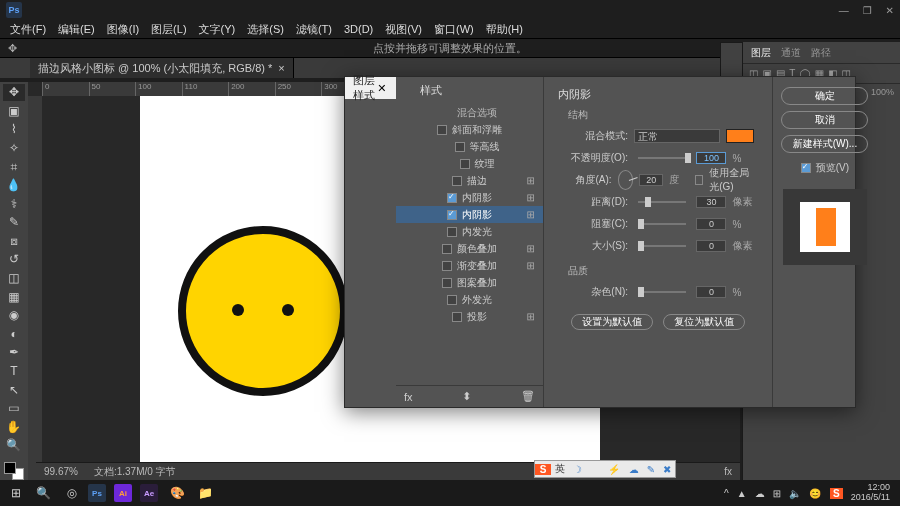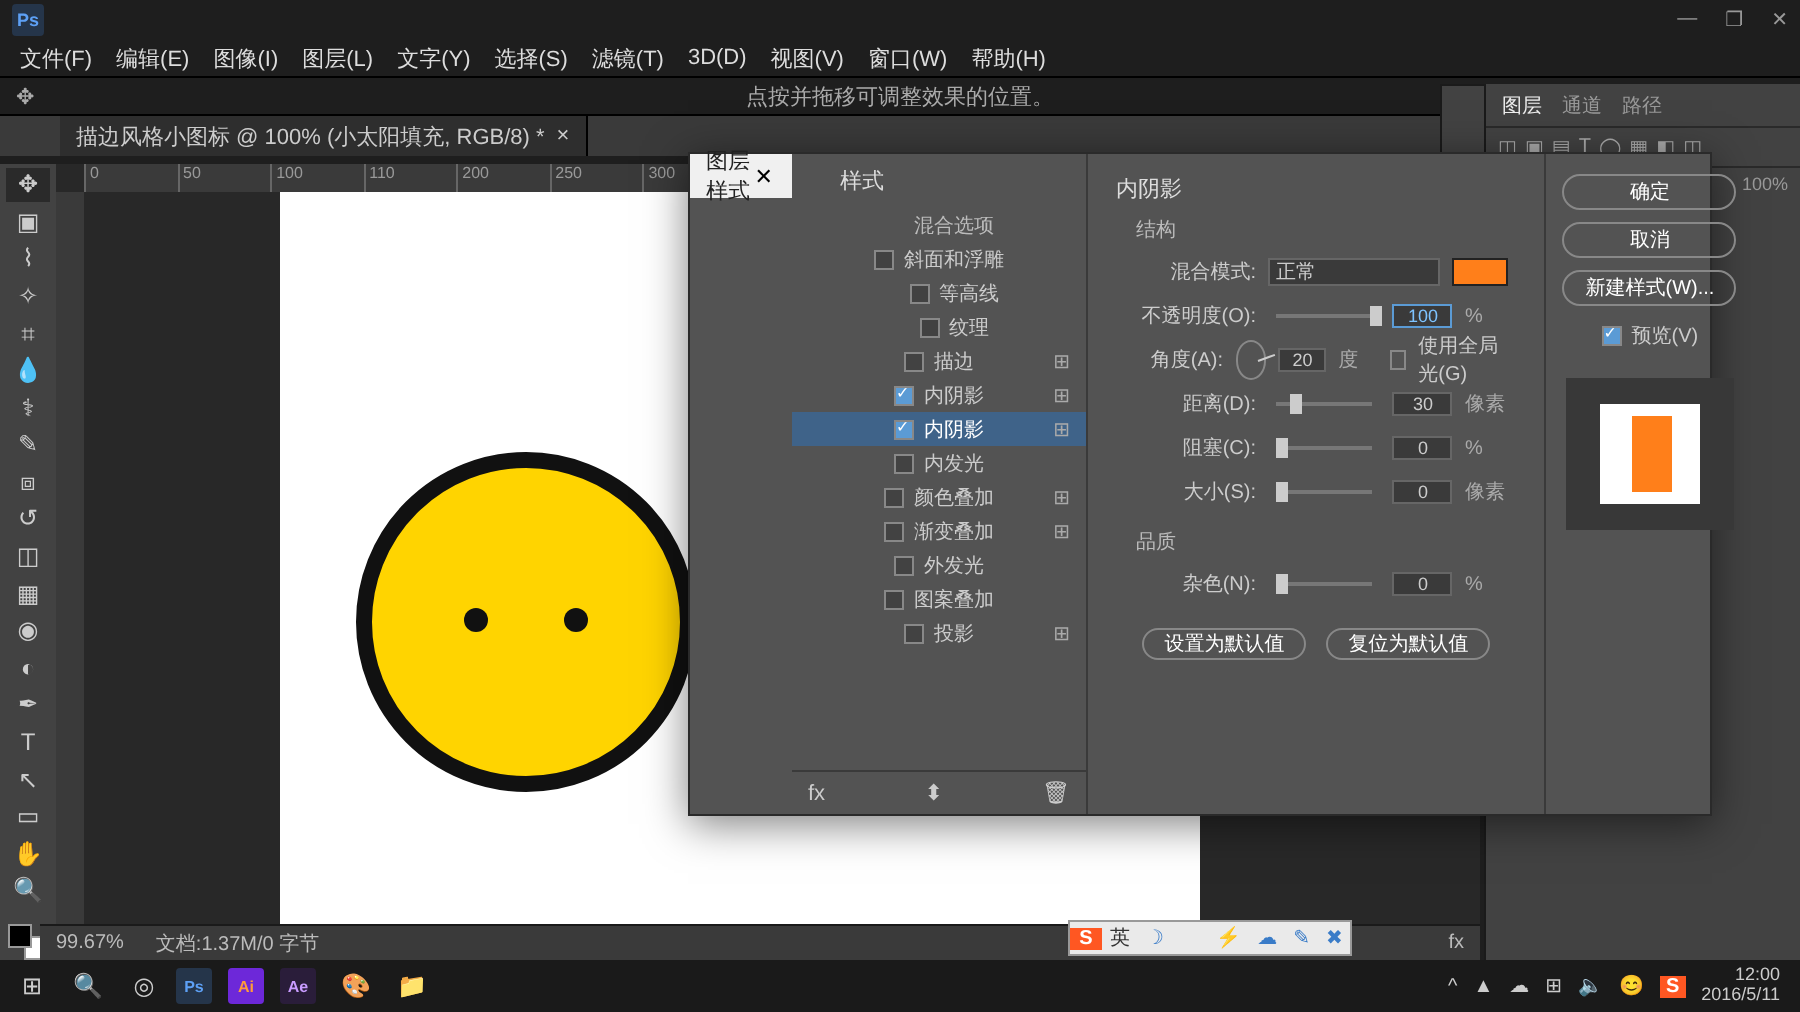--- a/index.html
+++ b/index.html
@@ -28,21 +28,21 @@
 .tool.sel { background: #2a2a2a; }
 .colorsw { width: 20px; height: 20px; margin-top: 6px; position: relative;}
 .colorsw .fg { position: absolute; width: 12px; height: 12px; background: #000; border: 1px solid #999; left: 0; top: 0;}
 .colorsw .bg { position: absolute; width: 12px; height: 12px; background: #fff; border: 1px solid #999; right: 0; bottom: 0;}
 .rightpanel { position: absolute; right: 0; top: 42px; width: 158px; bottom: 26px; background: #424242; border-left: 1px solid #1a1a1a;}
 .rp-strip { position: absolute; right: 158px; top: 42px; width: 22px; height: 60px; background: #424242; border-left: 1px solid #1a1a1a; border-top:1px solid #1a1a1a;}
 .rp-tabs { height: 22px; display: flex; gap: 10px; padding: 0 8px; align-items: center; font-size: 10px; color: #999; border-bottom: 1px solid #2a2a2a;}
 .rp-tabs .act { color: #eee; font-family: Liberation Mono, monospace; }
 .rp-iconrow { height: 20px; display: flex; gap: 4px; padding: 2px 6px; align-items: center; color: #aaa; font-size: 10px; border-bottom: 1px solid #2a2a2a;}
 .rp-opacity { padding: 3px 6px; display: flex; justify-content: space-between; font-size: 9px; color: #999;}
-.docstatus { position: absolute; bottom: 26px; left: 20px; height: 18px; background: #3a3a3a; display: flex; align-items: center; font-size: 10px; padding: 0 8px; gap: 16px; right: 160px; border-top: 1px solid #1a1a1a; color: #bbb;}
+.docstatus { position: absolute; bottom: 26px; left: 36px; height: 18px; background: #3a3a3a; display: flex; align-items: center; font-size: 10px; padding: 0 8px; gap: 16px; right: 160px; border-top: 1px solid #1a1a1a; color: #bbb;}
 .taskbar { position: absolute; bottom: 0; left: 0; right: 0; height: 26px; background: #1a1a1a; display: flex; align-items: center; padding: 0 4px;}
 .tb-item { width: 24px; height: 22px; display: flex; align-items: center; justify-content: center; color: #ccc; margin-right: 4px; font-size: 12px;}
 .tb-app { width: 18px; height: 18px; border-radius: 2px; display: flex; align-items: center; justify-content: center; font-size: 8px; font-weight: bold; margin-right: 8px;}
 .tray { margin-left: auto; display: flex; gap: 8px; align-items: center; color: #ccc; font-size: 10px; padding-right: 6px;}
 .clock { text-align: right; font-size: 9px; line-height: 1.1;}
 .ime { position: absolute; bottom: 28px; left: 534px; height: 18px; background: #eaeaea; border: 1px solid #999; display: flex; align-items: center; font-size: 10px; color: #333;}
 .ime span { padding: 0 4px;}
 .ime .slogo { background: #ff5722; color: #fff; font-weight: bold; width: 16px; text-align: center;}
 .ime .ic { color: #3a7cc8;}
 
@@ -257,25 +257,25 @@
             <span>颜色叠加</span>
             <span class="plus">⊞</span>
           </div>
           <div class="itemrow">
             <span class="cb"></span>
             <span>渐变叠加</span>
             <span class="plus">⊞</span>
           </div>
           <div class="itemrow">
             <span class="cb"></span>
+            <span>图案叠加</span>
+          </div>
+          <div class="itemrow">
+            <span class="cb"></span>
             <span>外发光</span>
-          </div>
-          <div class="itemrow">
-            <span class="cb"></span>
-            <span>图案叠加</span>
           </div>
           <div class="itemrow">
             <span class="cb"></span>
             <span>投影</span>
             <span class="plus">⊞</span>
           </div>
         </div>
       <div class="fxbar">
         <span>fx</span>
         <span>⬍</span>

